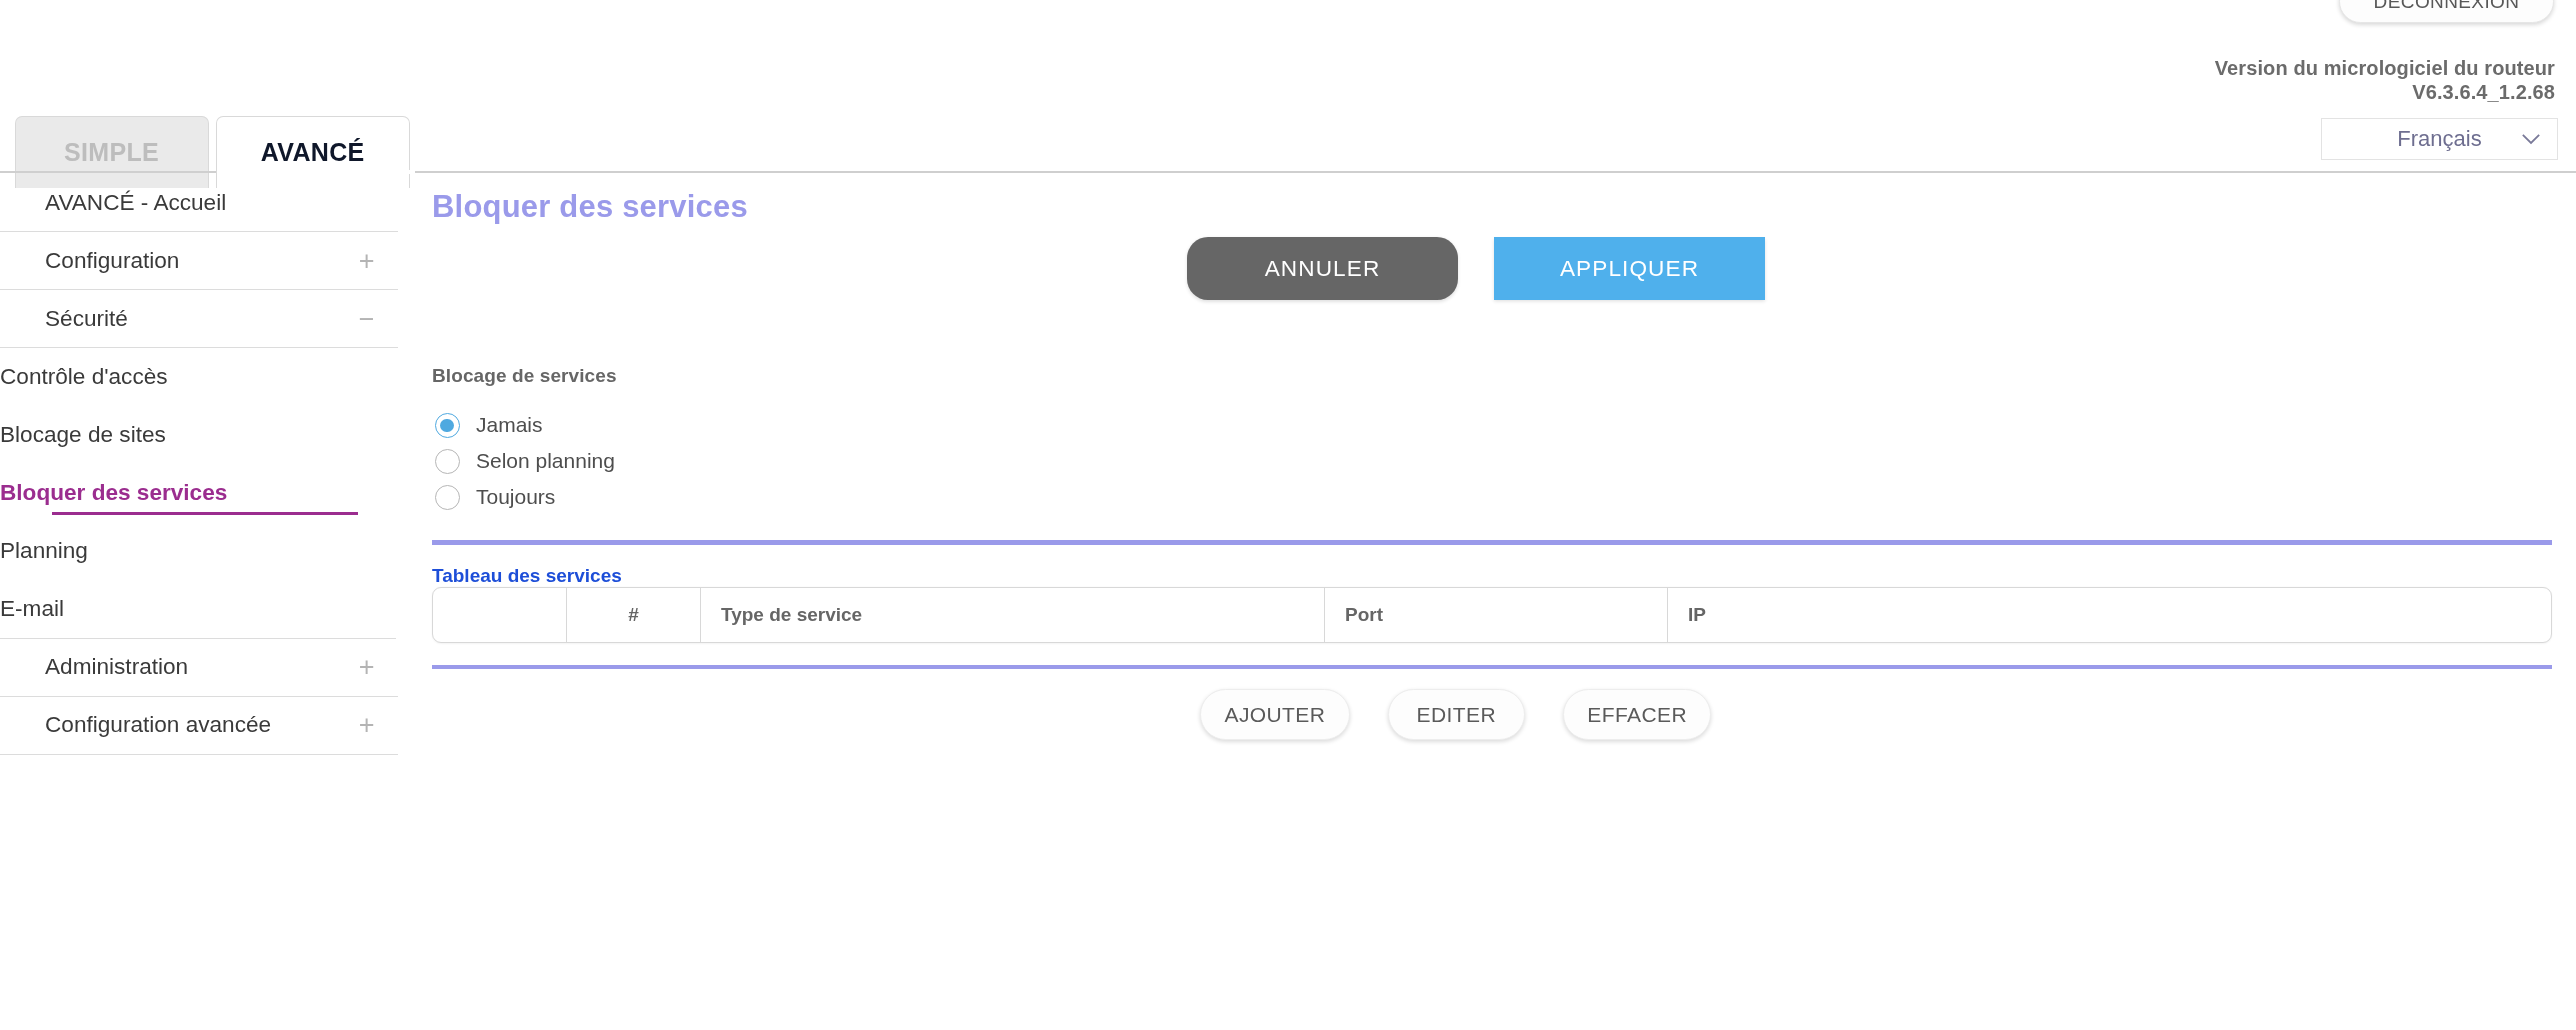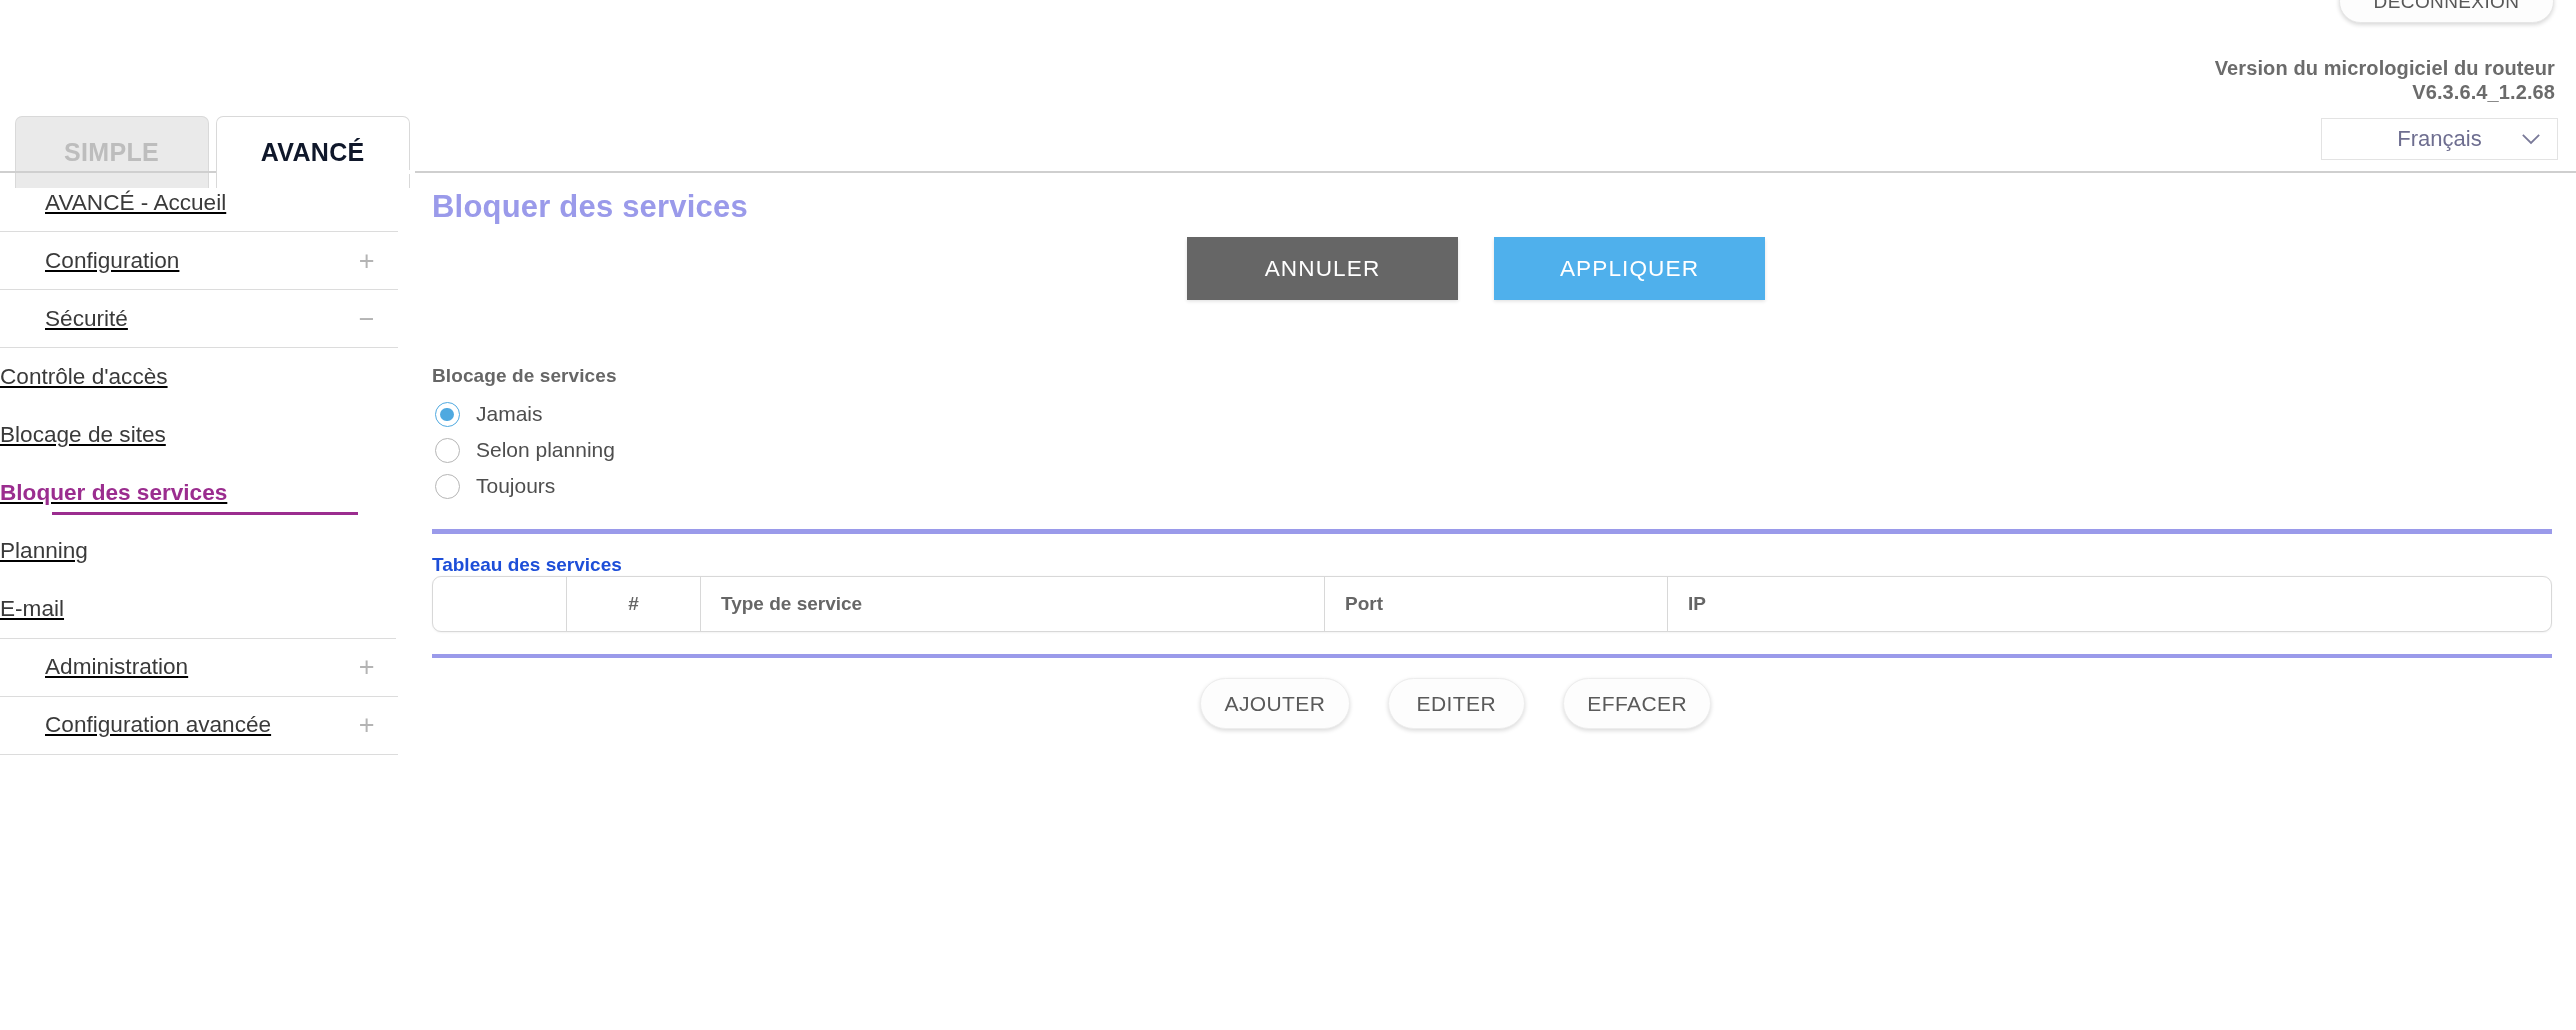--- a/index.html
+++ b/index.html
@@ -71,21 +71,21 @@
 
   .header-rule {
     position:absolute; left: 0px; top: 171px; width: 2576px; height: 1.8px;
     background:#cfcfcf;
   }
   .active-tab-mask {
     position:absolute; top: 170px; height: 3.6px; background:#fff; z-index: 4;
   }
 
   
-  .sidebar { position:absolute; left: 0; top: 174px; width: 398px; text-decoration: underline; }
+  .sidebar { position:absolute; left: 0; top: 174px; width: 398px; }
   .side-row {
     position:relative; height: 58px;
     display:flex; align-items:center;
     padding-left: 45px; padding-right: 22px;
     font-size: 22.6px; color:#3a3a3a; cursor:pointer;
     border-bottom: 0.9px solid #dcdcdc;
   }
   .side-row .plus, .side-row .minus {
     position:absolute; right: 23.5px; top: 50%; transform: translateY(-50%);
     color:#b4b4b4; font-size: 27px; line-height:1; font-weight: 300;
@@ -109,29 +109,29 @@
     letter-spacing: 0.2px; margin-top: 15.4px;
   }
 
   .topbtns { position:absolute; left: 755px; top: 63px; display:flex; }
   .btn-rect {
     width: 271px; height: 63px;
     display:flex; align-items:center; justify-content:center;
     color:#ffffff; font-size: 22.6px; letter-spacing: 1.1px;
     cursor:pointer; box-shadow: 0 1.8px 3.6px rgba(0,0,0,0.12);
   }
-  .btn-cancel { background:#666666; }
+  .btn-cancel { background:#666666;border-radius:21px; }
   .btn-apply  { background:#4fb0ec; margin-left: 36px; }
 
   .section-label {
     font-size: 19px; font-weight: bold; color:#666666;
     margin-top: 140px; letter-spacing: 0.1px;
   }
 
-  .radio-list { margin-top: 9px; }
+  .radio-list { margin-top: 20px; }
   .radio-row { display:flex; align-items:center; height: 36px; cursor:pointer; }
   .radio-dot {
     width: 25px; height: 25px; border-radius:50%;
     border: 1.8px solid #b6b6b6; background:#fff;
     display:flex; align-items:center; justify-content:center;
     margin-left: 2.7px;
   }
   .radio-dot.on { border-color:#4fa9e0; }
   .radio-dot.on::after {
     content:""; width: 13.6px; height: 13.6px; border-radius:50%; background:#4fa9e0;

